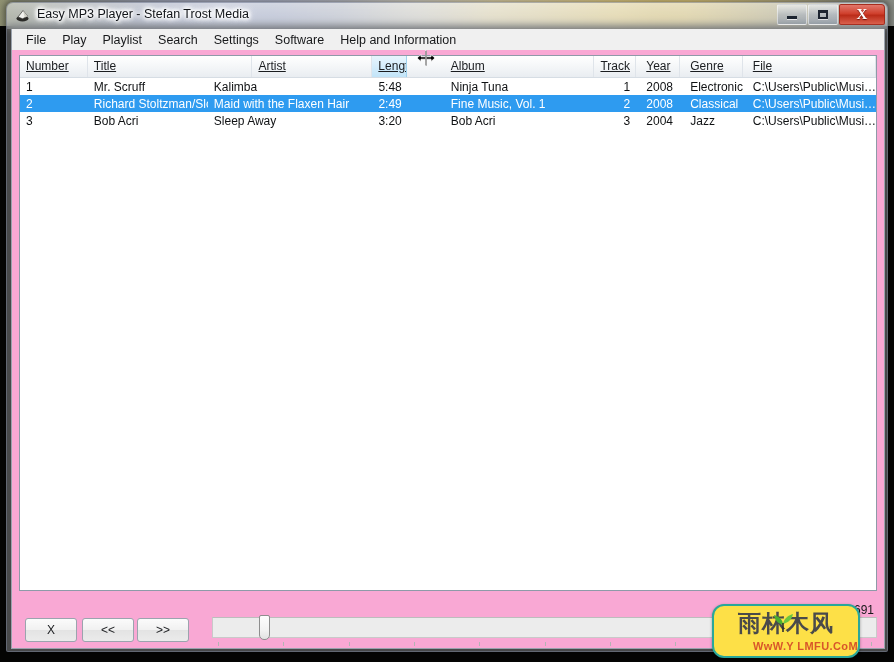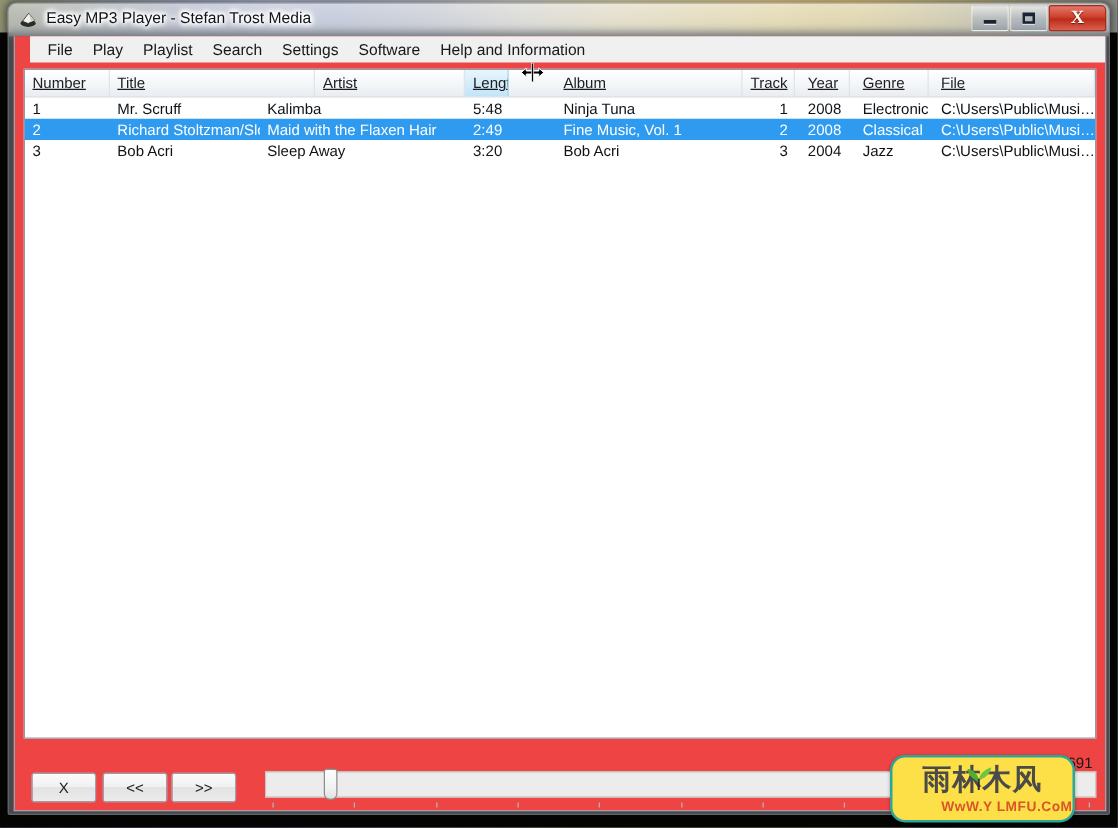--- a/index.html
+++ b/index.html
@@ -118,25 +118,24 @@
     text-shadow: 0 1px 1px rgba(90,10,0,.85);
   }
 
   
   #client {
     position: absolute;
     left: 4px;
     top: 26px;
     width: 874px;
     height: 620px;
-    background: #ef4444;
+    background: #f9a8d4;
     border: 1px solid #9aa2ad;
     border-top: none;
     box-sizing: border-box;
-    padding-left: 12px;
   }
 
   
   #menubar {
     height: 21px;
     background: #f0f0f0;
     display: flex;
     align-items: center;
     padding-left: 6px;
     font-size: 12.5px;

